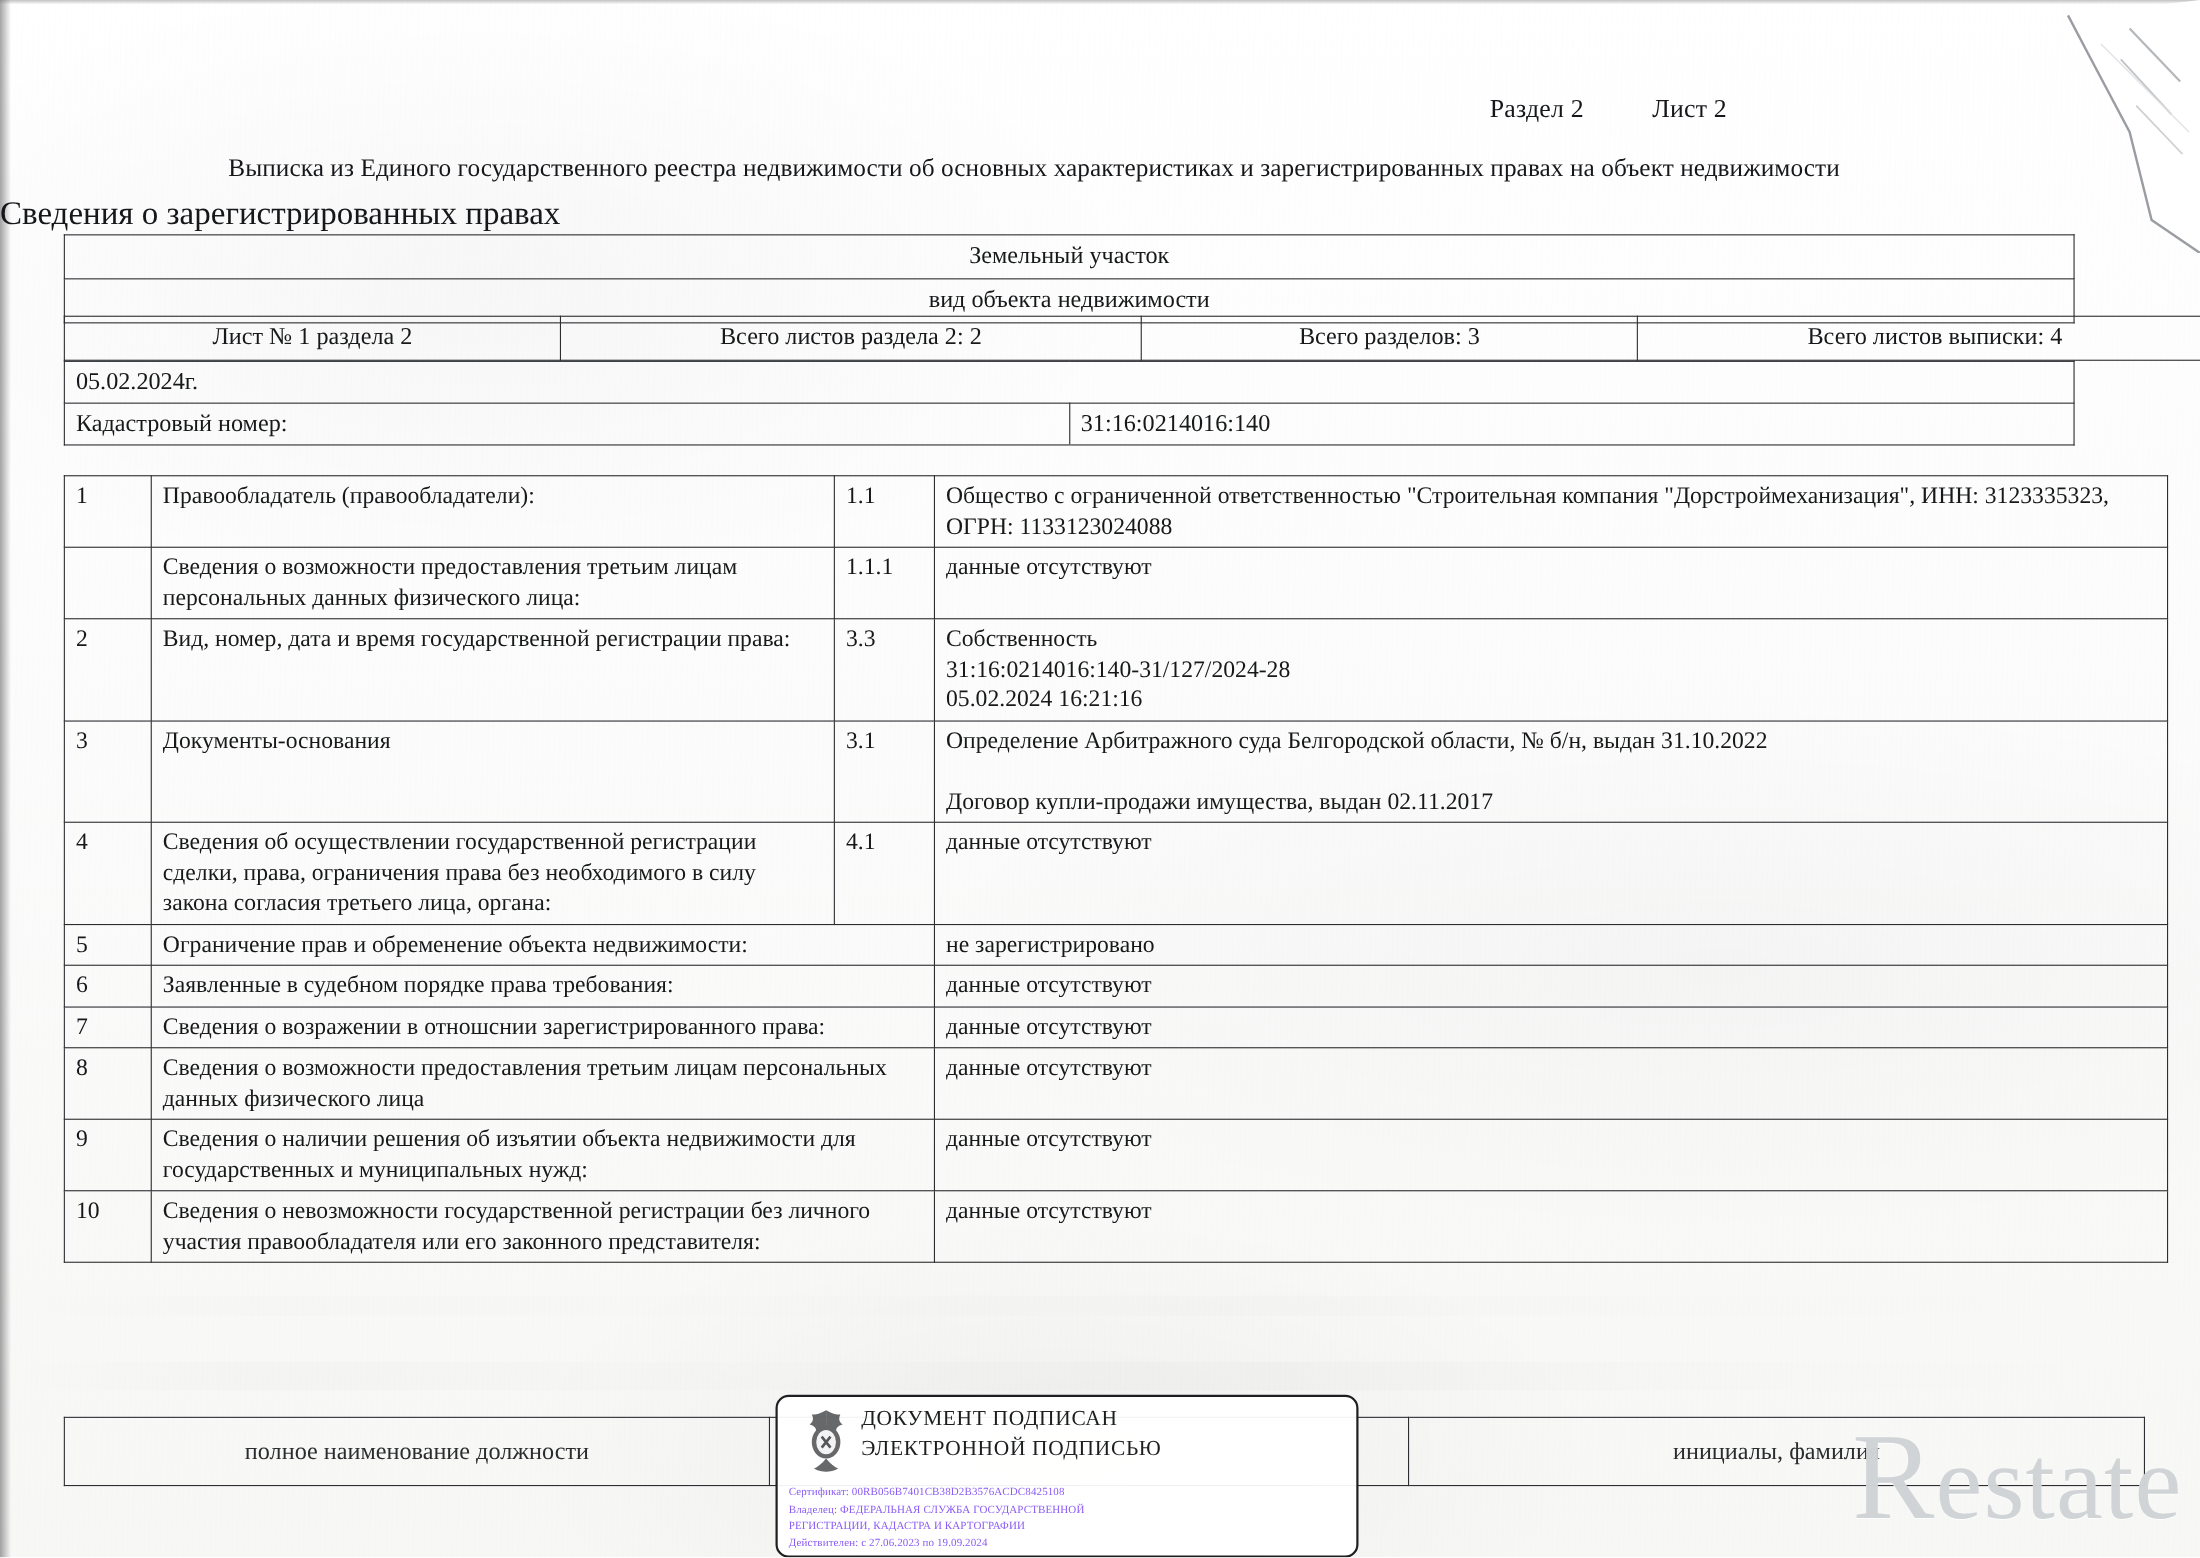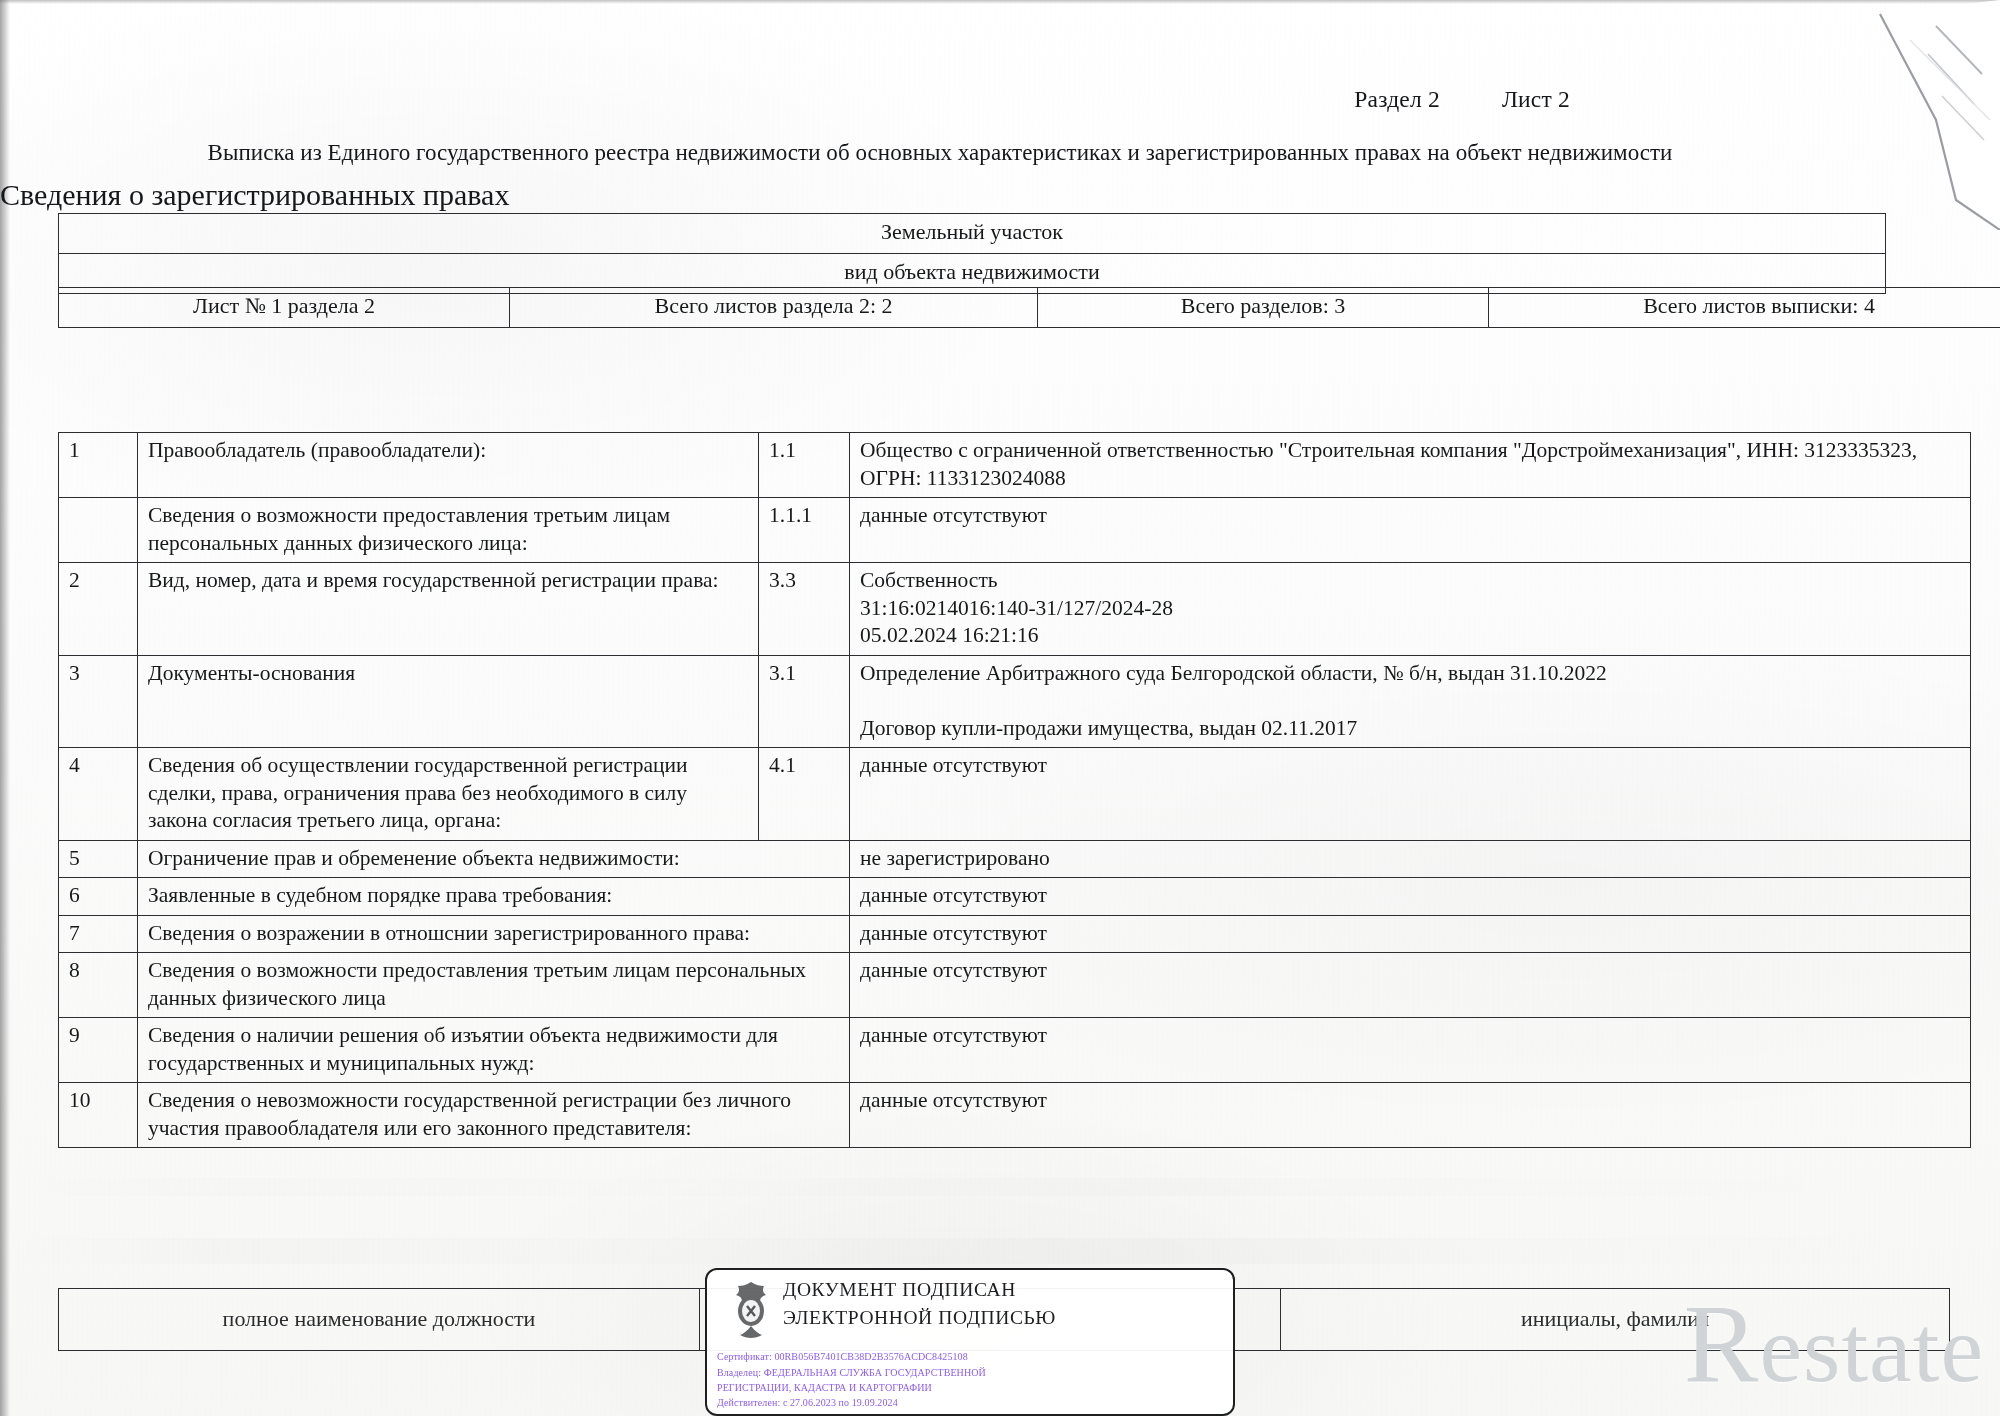--- a/index.html
+++ b/index.html
@@ -284,20 +284,31 @@
       <tbody>
           <tr>
         <td class="ctr" style="width:330px">Лист № 1 раздела 2</td>
         <td class="ctr" style="width:390px">Всего листов раздела 2: 2</td>
         <td class="ctr" style="width:330px">Всего разделов: 3</td>
         <td class="ctr" style="width:400px">Всего листов выписки: 4</td>
       </tr>
     </tbody>
       </table>
 
+    <table class="tbl" id="tbl-cadastre">
+      <tbody>
+          <tr>
+        <td colspan="2">05.02.2024г.</td>
+      </tr>
+      <tr>
+        <td style="width:660px;border-right:none;">Кадастровый номер:</td>
+        <td style="border-left:1.6px solid #2b2d30;">31:16:0214016:140</td>
+      </tr>
+    </tbody>
+      </table>
 
     <table class="tbl" id="tbl-rights">
 
       <tbody>
           <tr>
         <td class="c-num">1</td>
         <td class="c-label">Правообладатель (правообладатели):</td>
         <td class="c-sub">1.1</td>
         <td class="c-val">Общество с ограниченной ответственностью "Строительная компания "Дорстроймеханизация", ИНН: 3123335323, ОГРН: 1133123024088</td>
       </tr>

